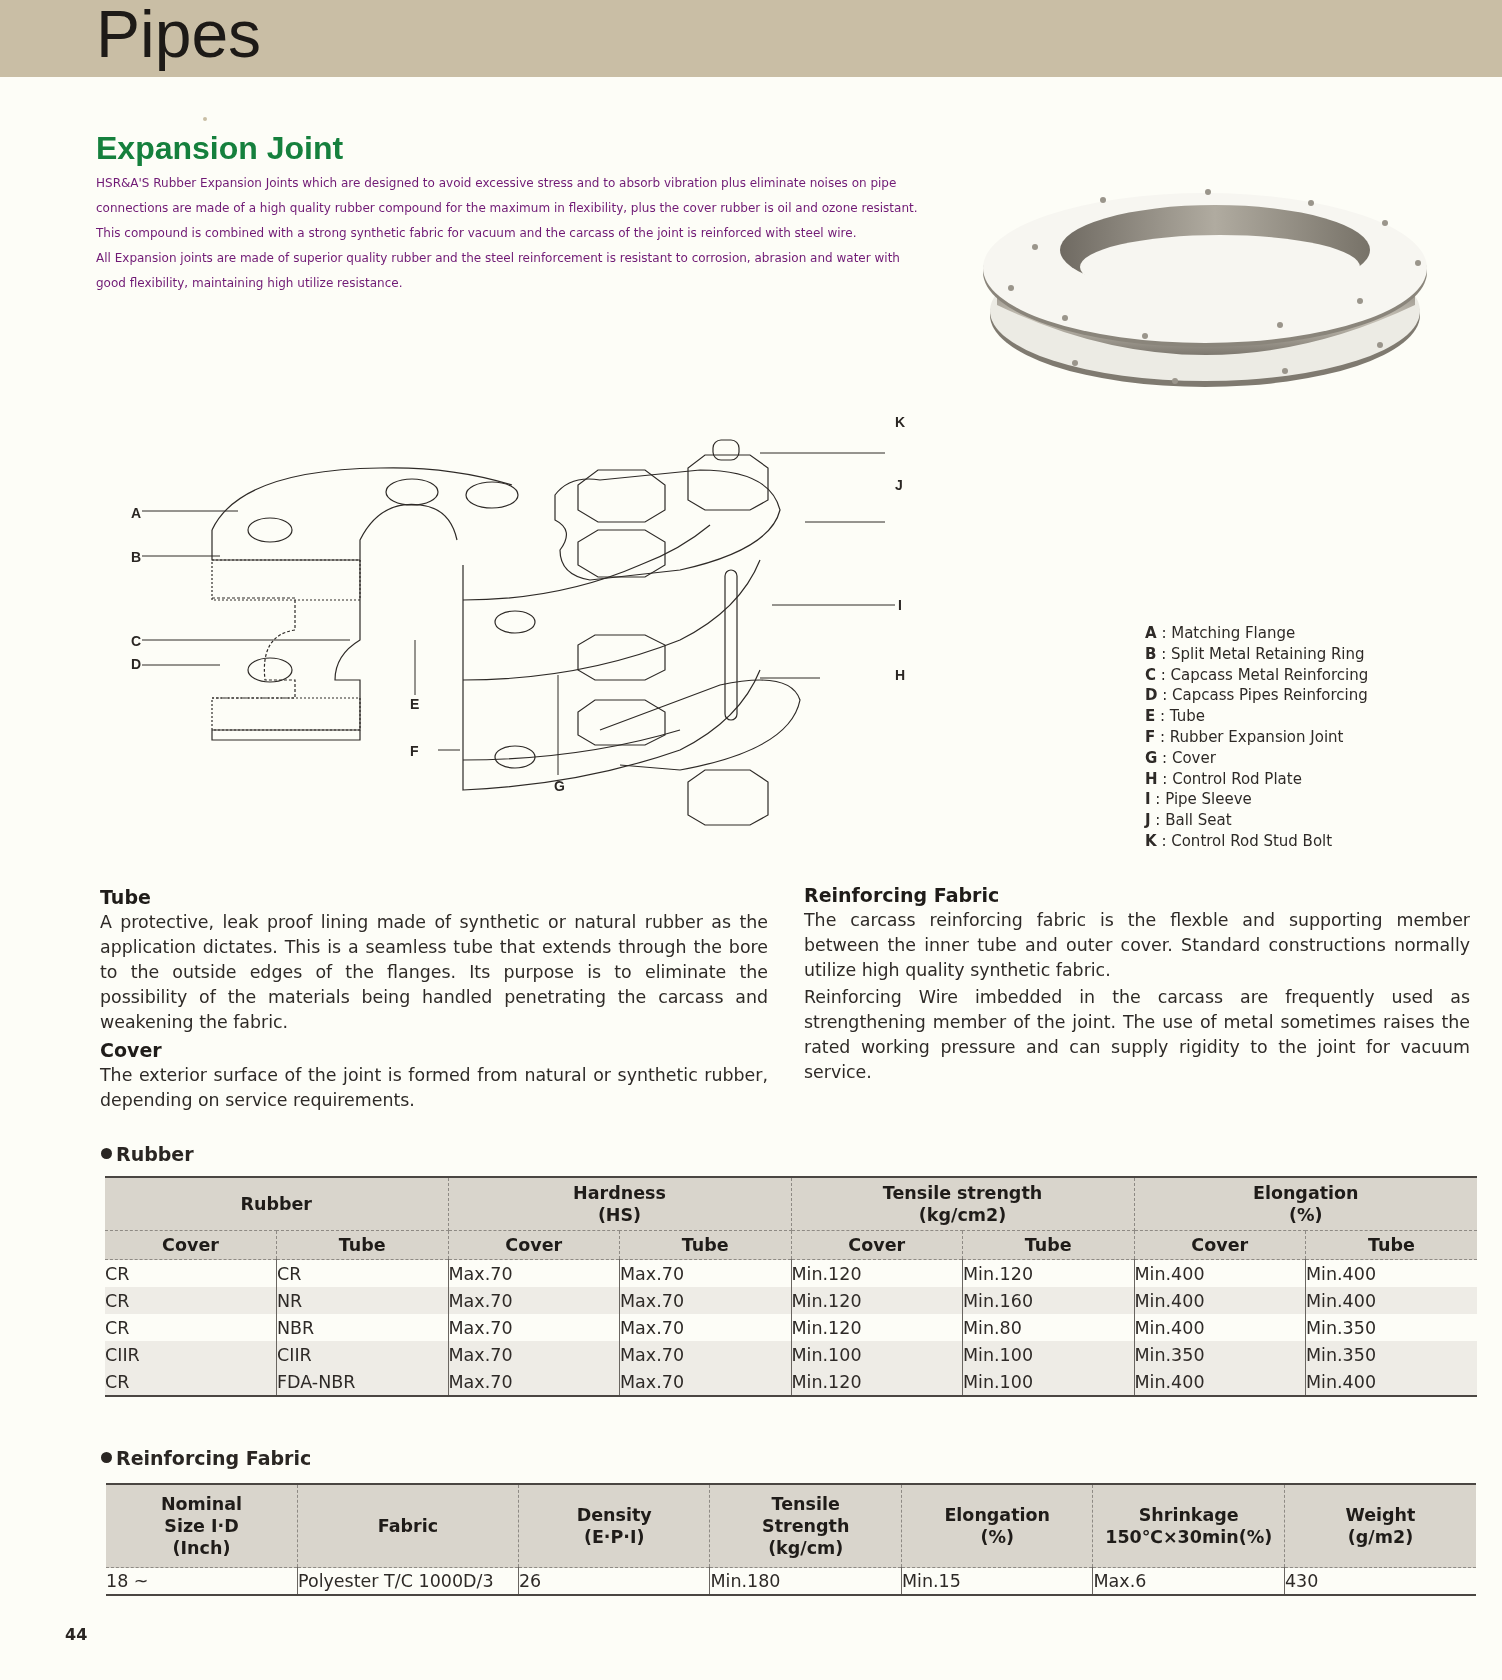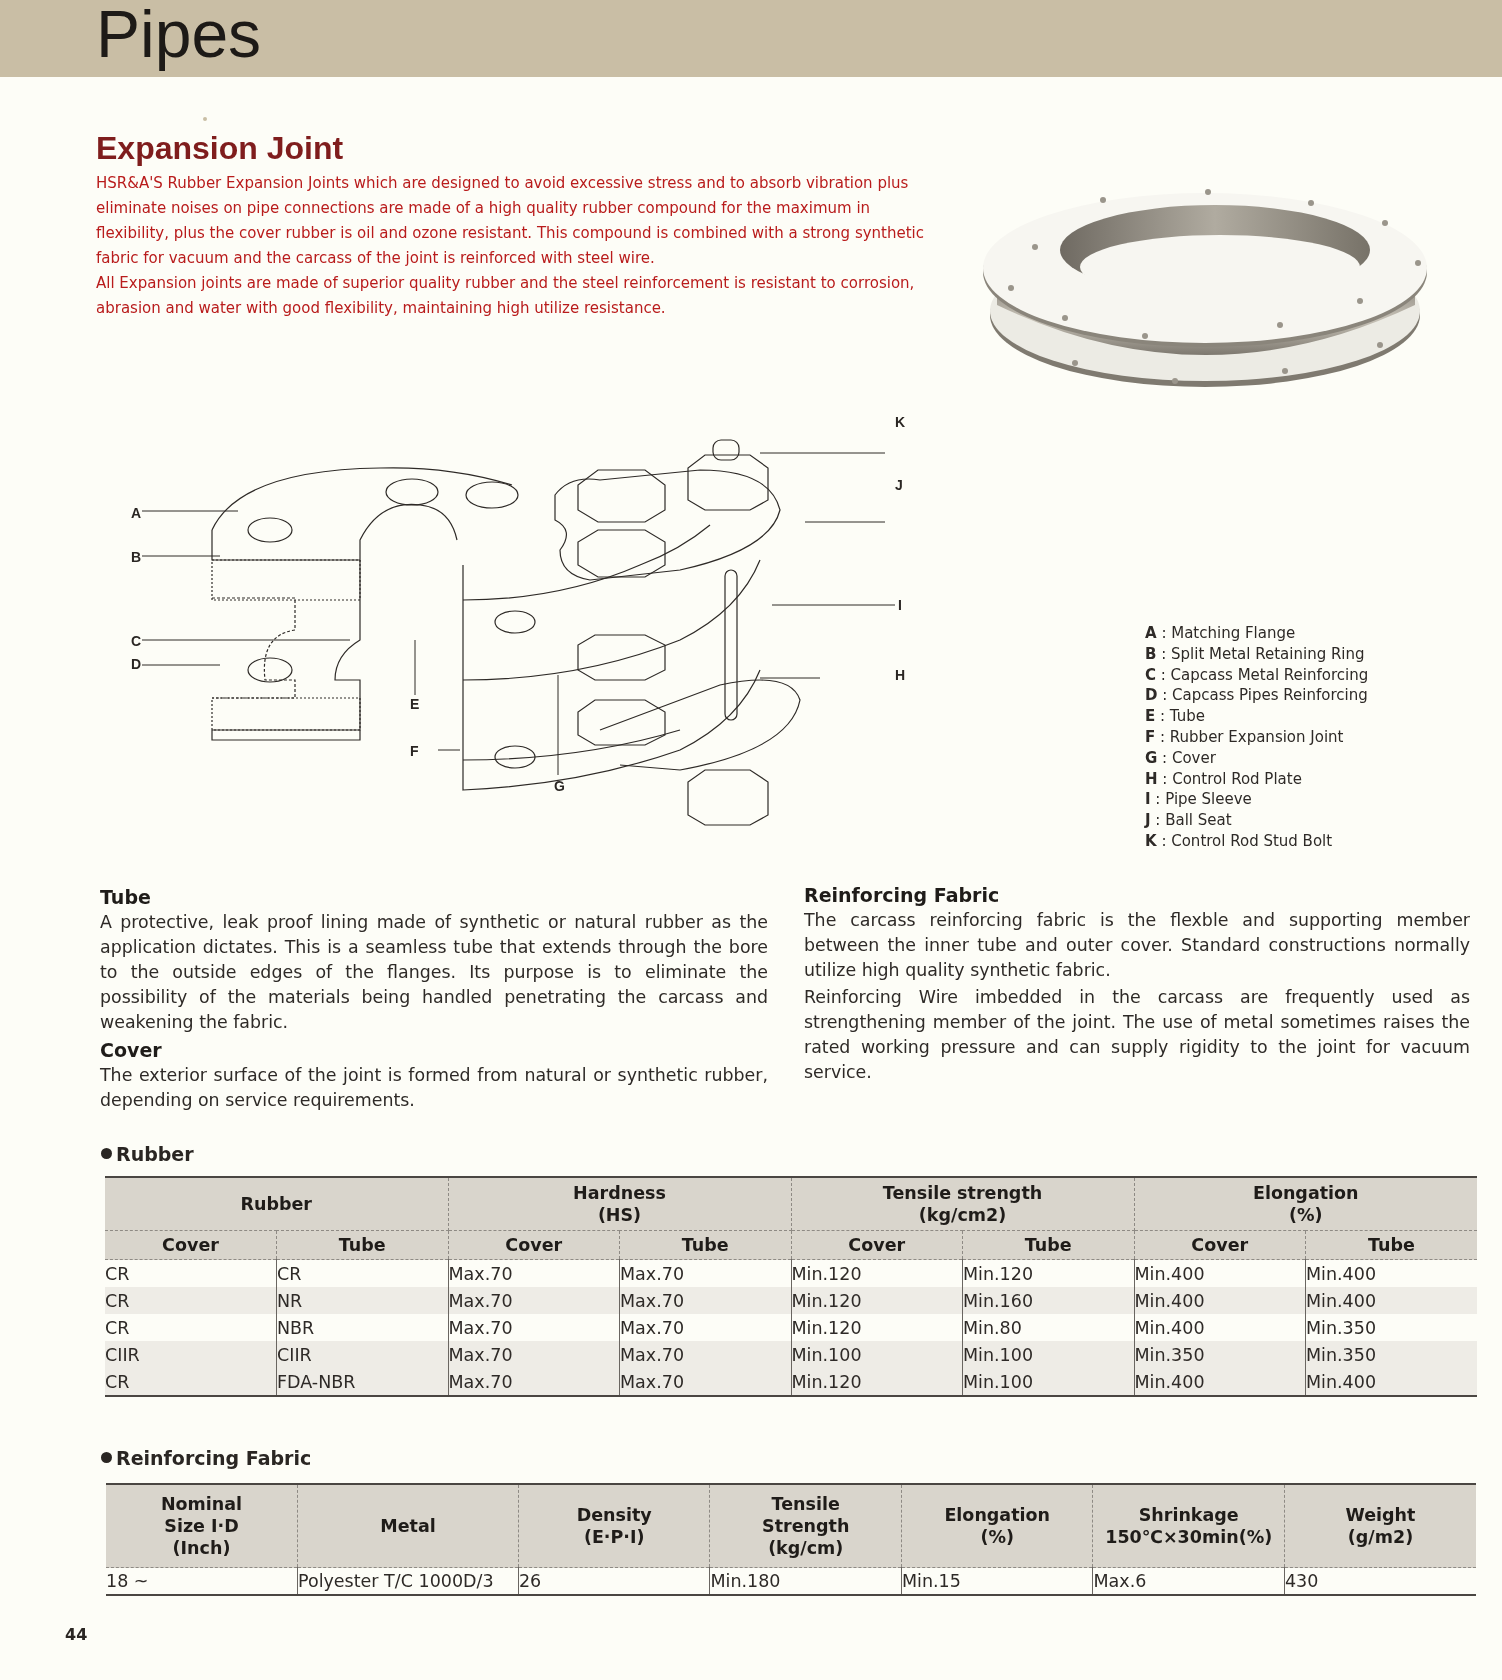--- a/index.html
+++ b/index.html
@@ -15,25 +15,25 @@
   }
   .page-title {
     position: absolute; left: 96px; top: -4px;
     font-family: "Liberation Sans", sans-serif;
     font-size: 66px; color: #1d1a17; letter-spacing: 0px;
   }
   .dot-deco { position:absolute; left:203px; top:117px; width:4px; height:4px; border-radius:50%; background:#c9bea5; }
   .section-title {
     position: absolute; left: 96px; top: 130px;
     font-family: "Liberation Sans", sans-serif; font-weight: bold;
-    font-size: 32px; color: #7f1d1d;
+    font-size: 32px; color: #15803d;
   }
   .intro {
     position: absolute; left: 96px; top: 171px; width: 830px;
-    font-size: 15px; line-height: 25px; color: #b91c1c;
+    font-size: 12px; line-height: 25px; color: #701a75;
   }
   .intro p { margin: 0; }
   .photo { position: absolute; left: 975px; top: 175px; width: 460px; height: 220px; }
   .diagram { position: absolute; left: 120px; top: 430px; width: 880px; height: 430px; }
   .legend {
     position: absolute; left: 1145px; top: 623px; font-size: 15px; line-height: 20.8px; color: #2e2a27;
   }
   .legend .k { font-weight: bold; }
   .desc { position: absolute; font-size: 17.4px; line-height: 25px; color: #2e2a27; text-align: justify; }
   .desc h3 { margin: 0; font-size: 19px; font-weight: bold; line-height: 26px; color: #1f1c19; }
@@ -290,21 +290,21 @@
 
 <div class="bullet-title" style="left:101px;top:1447px;">
   <span class="dot"></span><span>Reinforcing Fabric</span>
 </div>
 <table class="spec" id="fabric-table">
   <thead>
       <tr id="fabric-heads">
         <th style="white-space: pre-line; width: 13%; margin-left: 9px;">Nominal
 Size I·D
 (Inch)</th>
-        <th style="white-space: pre-line; width: 15%;">Metal</th>
+        <th style="white-space: pre-line; width: 15%;">Fabric</th>
         <th style="white-space: pre-line; width: 13%;">Density
 (E·P·I)</th>
         <th style="white-space: pre-line; width: 13%;">Tensile
 Strength
 (kg/cm)</th>
         <th style="white-space: pre-line; width: 13%;">Elongation
 (%)</th>
         <th style="white-space: pre-line; width: 13%;">Shrinkage
 150℃×30min(%)</th>
         <th style="white-space: pre-line; width: 13%;">Weight

